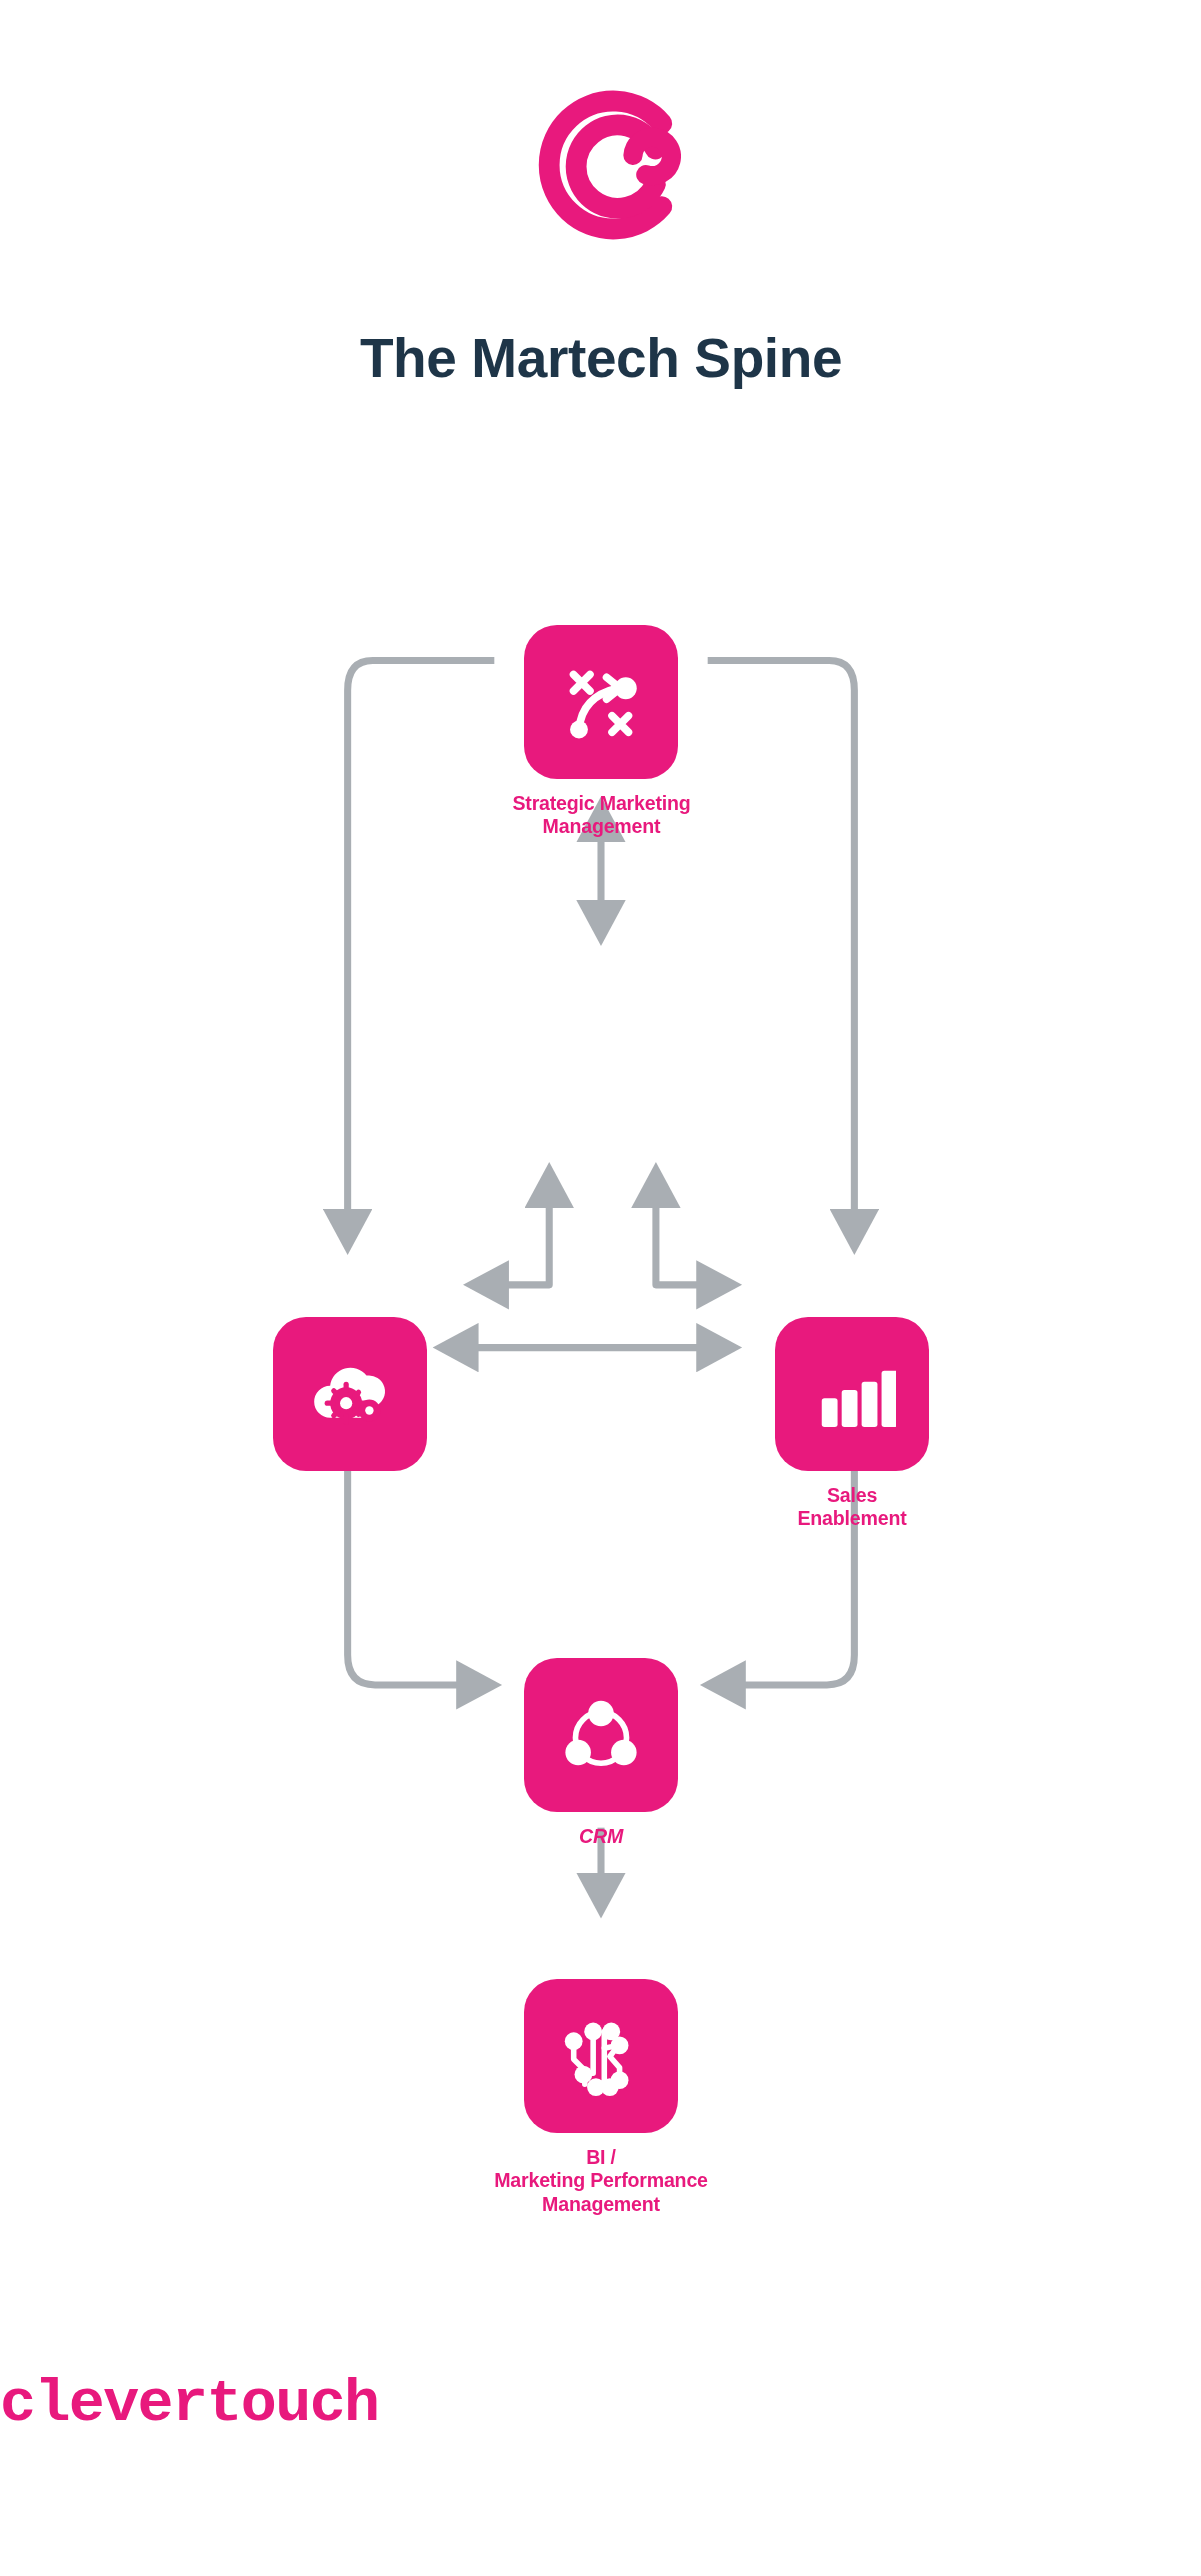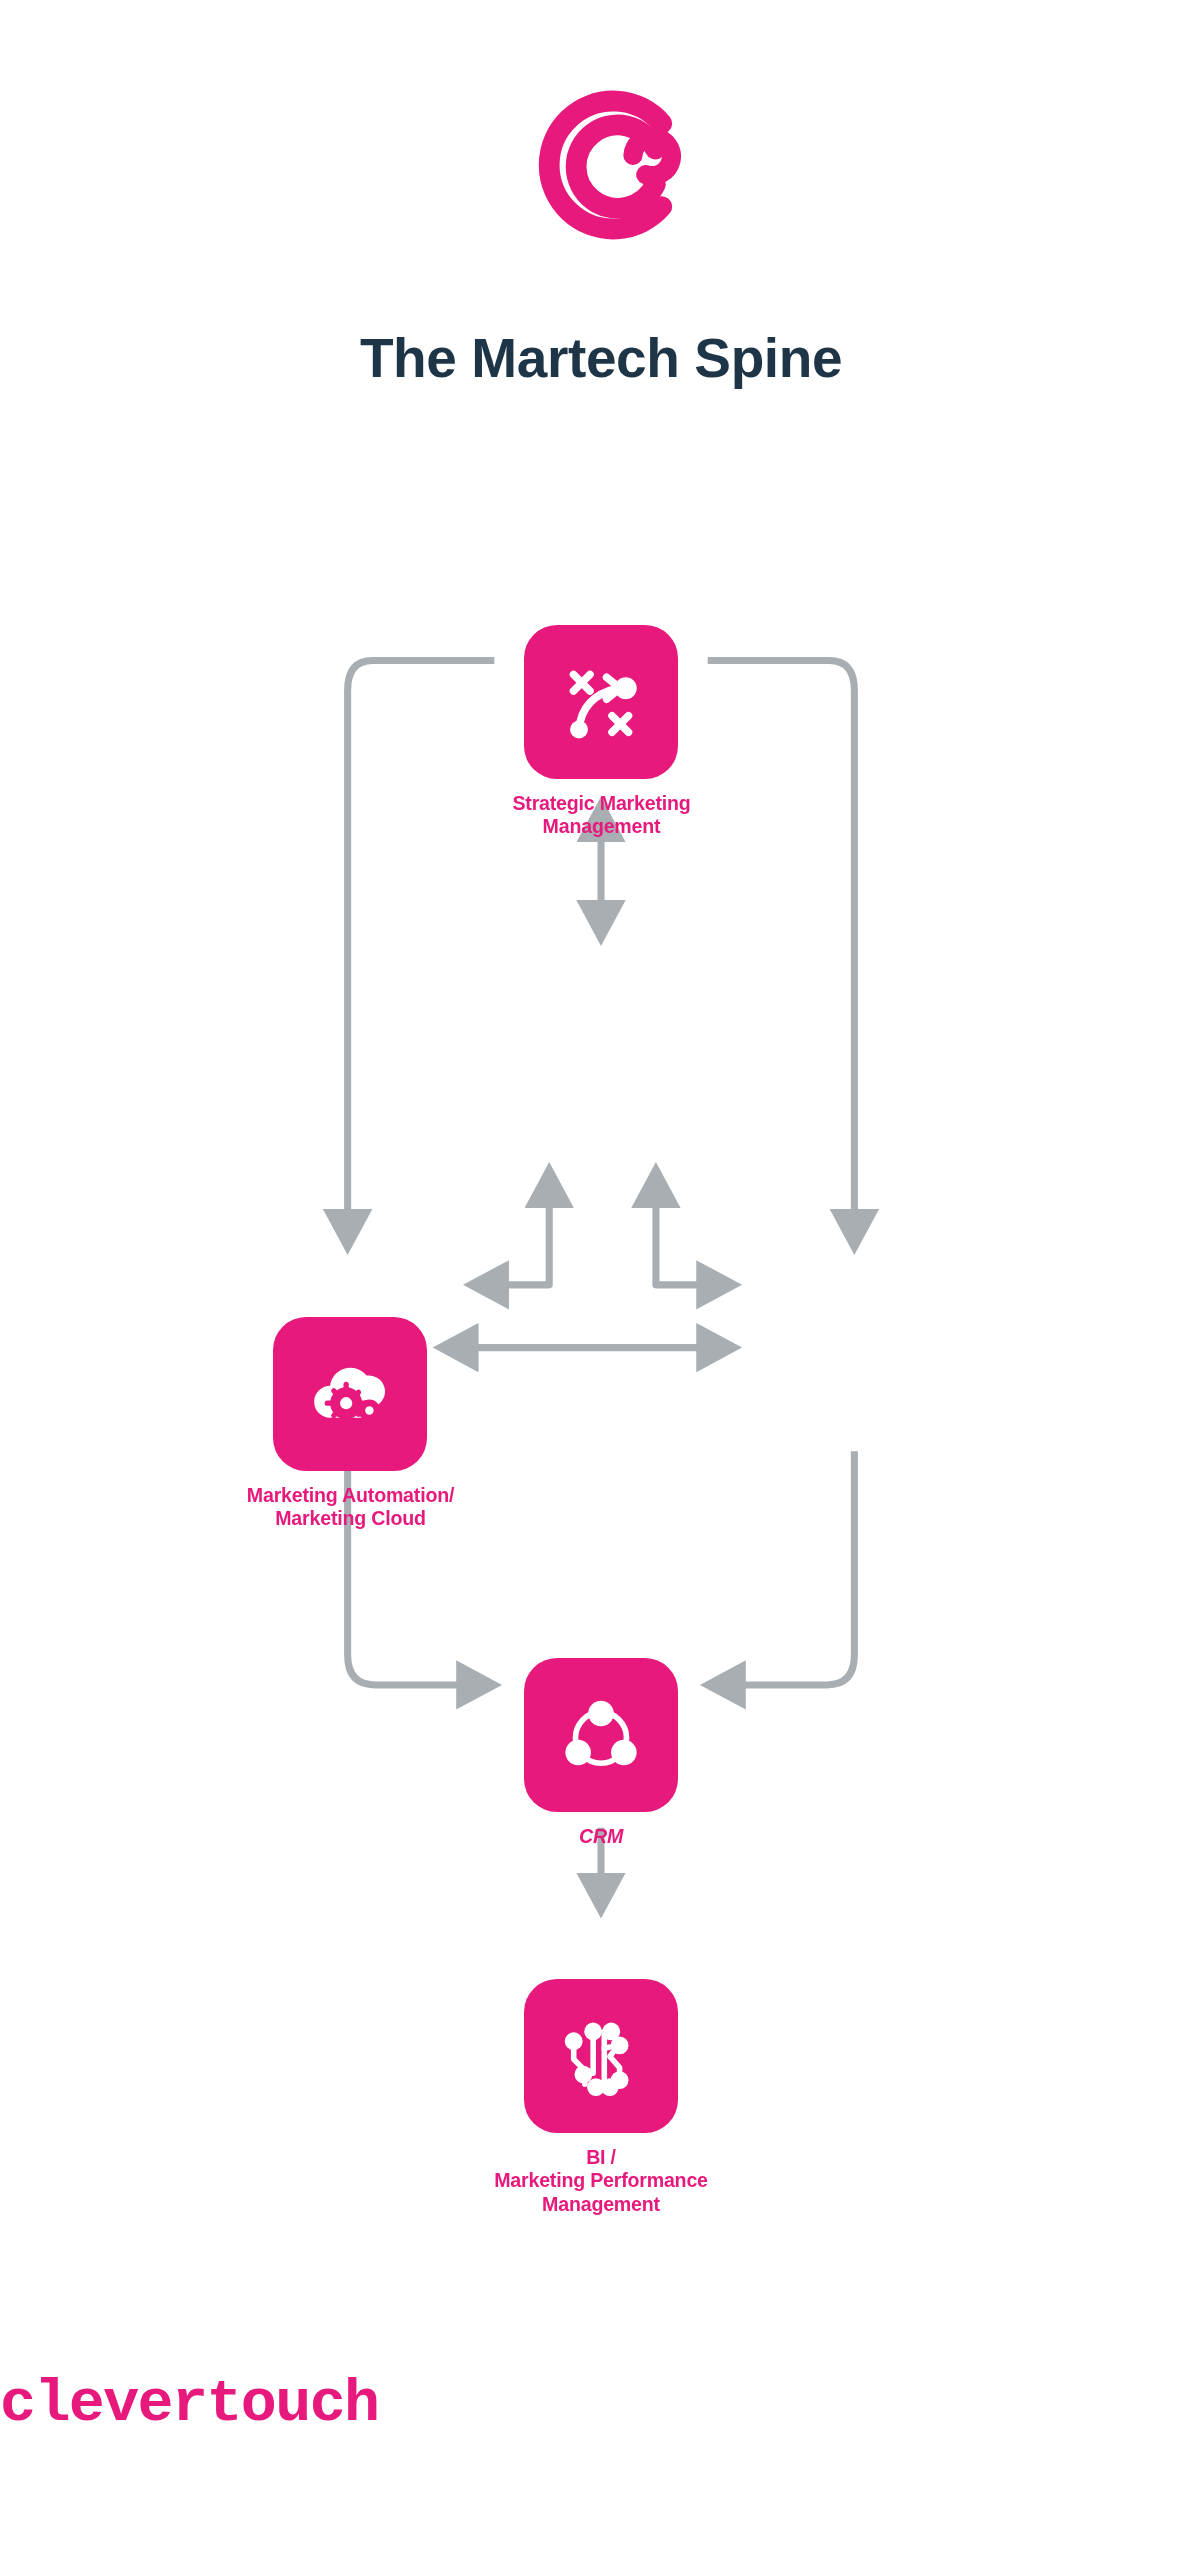--- a/index.html
+++ b/index.html
@@ -200,24 +200,36 @@
               <path d="M29 47 L29 51"></path>
             <path d="M16 38 L20 38"></path>
               <path d="M38 38 L42 38"></path>
             <path d="M20.5 29.5 L23 32"></path>
               <path d="M35 43 L37.5 45.5"></path>
             <path d="M37.5 30.5 L35 33"></path>
               <path d="M23 44 L20.5 46.5"></path>
           </g>
         </svg>
       </div>
-      <div class="node-label">Marketing Automation/
-Marketing Cloud</div>
-    </div>
-
+    </div>
+
+    <div class="node node-sales">
+      <div class="node-tile">
+        <svg width="88" height="88" viewBox="0 0 64 64" aria-hidden="true">
+          <g fill="#ffffff">
+            <rect x="10" y="35" width="11.5" height="21" rx="2"></rect>
+            <rect x="24.5" y="29" width="11.5" height="27" rx="2"></rect>
+            <rect x="39" y="23" width="11.5" height="33" rx="2"></rect>
+            <rect x="53.5" y="15" width="11.5" height="41" rx="2"></rect>
+          </g>
+        </svg>
+      </div>
+      <div class="node-label">Sales
+Enablement</div>
+    </div>
 
     <div class="node node-crm">
       <div class="node-tile">
         <svg width="86" height="86" viewBox="0 0 64 64" aria-hidden="true">
           <circle cx="32" cy="34" r="19" fill="none" stroke="#ffffff" stroke-width="4.2"></circle>
           <circle cx="32" cy="16" r="9.5" fill="#ffffff"></circle>
           <circle cx="15" cy="45" r="9.5" fill="#ffffff"></circle>
           <circle cx="49" cy="45" r="9.5" fill="#ffffff"></circle>
         </svg>
       </div>

